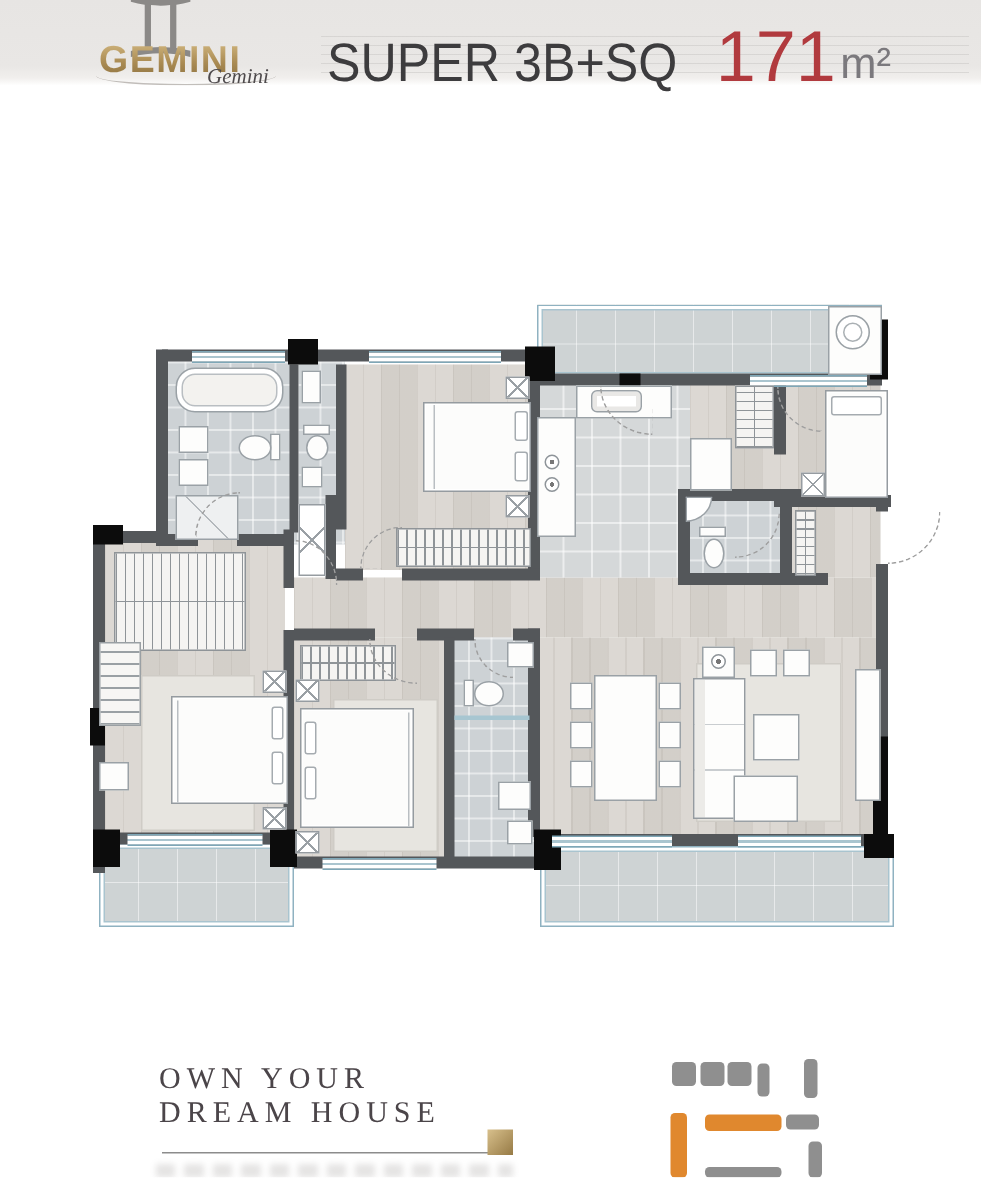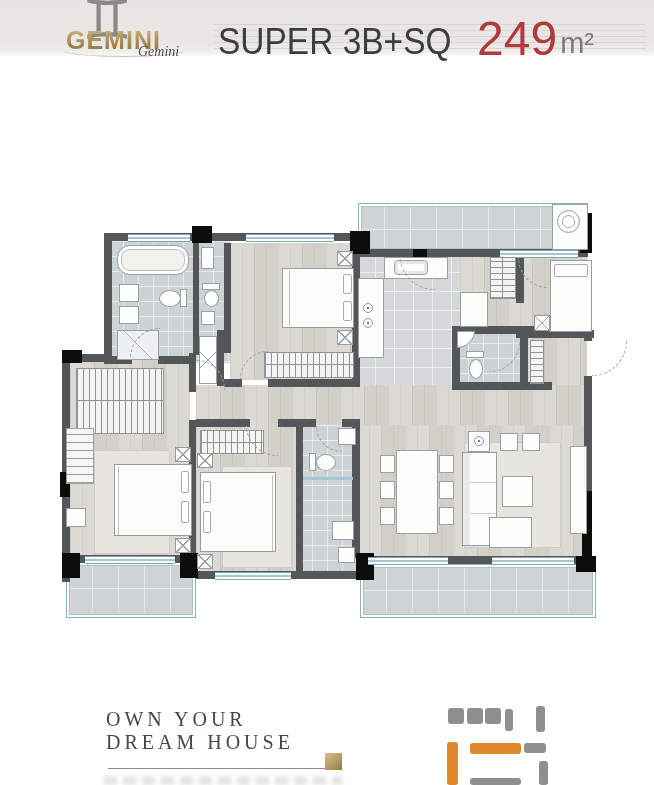--- a/index.html
+++ b/index.html
@@ -89,21 +89,21 @@
 <div class="page">
 
   <div class="abs hdr-bg" style="left:0;top:0;width:654px;height:57px"></div>
   <div class="abs zodiac" style="left:82px;top:-8px">♊</div>
   <div class="abs brand" style="left:66px;top:26px">GEMINI</div>
   <div class="abs swoosh" style="left:64px;top:44px;width:120px;height:12px"></div>
   <div class="abs script" style="left:138px;top:44px">Gemini</div>
   <div class="abs pinstripes" style="left:214px;top:24px;width:432px;height:30px"></div>
   <div class="abs title-row" style="left:218px;top:14px">
     <span class="t-label">SUPER 3B+SQ</span>
-    <span class="t-area">249</span>
+    <span class="t-area">171</span>
     <span class="t-unit">m²</span>
   </div>
 
   <div class="abs" style="left:0;top:0;width:654px;height:785px">
 
     <div class="abs wood" style="left:230px;top:243px;width:124px;height:137px"></div>
     <div class="abs tile" style="left:108px;top:241px;width:122px;height:122px"></div>
     <div class="abs wood" style="left:70px;top:358px;width:120px;height:200px"></div>
     <div class="abs wood" style="left:196px;top:385px;width:391px;height:40px"></div>
     <div class="abs wood" style="left:460px;top:253px;width:127px;height:132px"></div>

